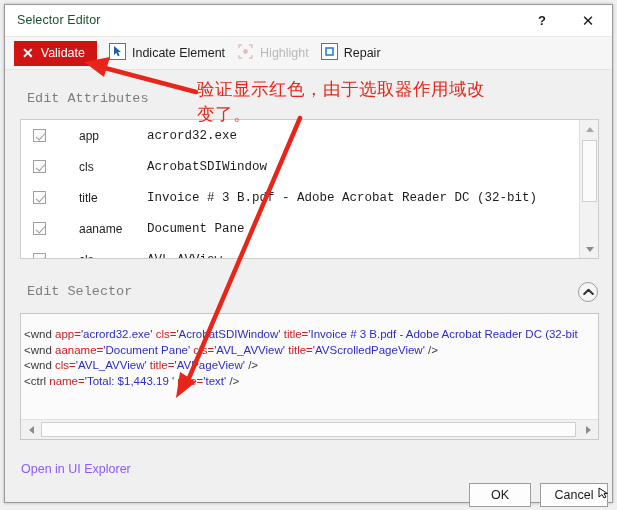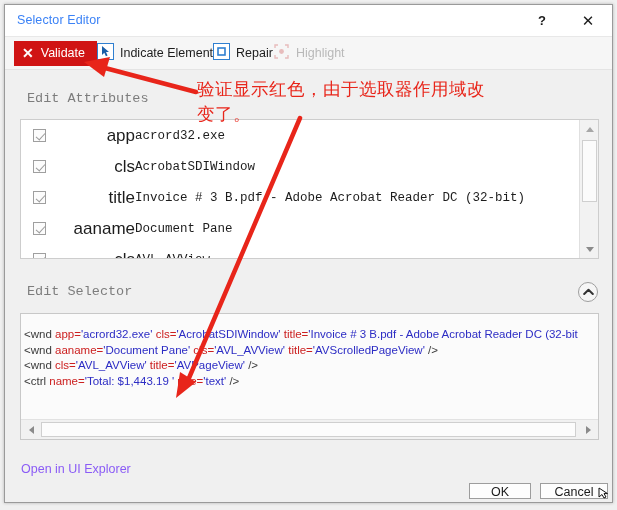--- a/index.html
+++ b/index.html
@@ -30,21 +30,21 @@
   .titlebar {
     position: relative;
     height: 32px;
     background: #ffffff;
     border-bottom: 1px solid #e8e8e8;
   }
   .title-text {
     position: absolute;
     left: 12px; top: 8px;
     font-size: 12.5px;
-    color: #3b82f6;
+    color: #14532d;
     letter-spacing: 0.1px;
   }
   .tb-btn {
     position: absolute;
     top: 0;
     width: 44px; height: 31px;
     display: flex; align-items: center; justify-content: center;
     color: #1a1a1a;
     cursor: default;
   }
@@ -72,21 +72,21 @@
     font-family: "Liberation Sans", sans-serif;
     cursor: pointer;
   }
   .validate-x {
     font-size: 14px; font-weight: bold;
     margin-right: 7px; line-height: 1;
   }
   .tool-item {
     display: flex; align-items: center;
     height: 25px;
-    margin-left: 0;
+    margin-left: 12px;
     font-size: 12.5px;
     color: #1d1d1d;
     cursor: pointer;
     white-space: nowrap;
   }
   .tool-item.disabled { color: #b9b9b9; cursor: default; }
   .tool-ico { margin-right: 6px; display: block; flex: none; }
 
   
   .section-head {
@@ -139,25 +139,24 @@
     content: "";
     position: absolute;
     left: 3.5px; top: 0.5px;
     width: 4px; height: 8px;
     border: solid #9b9b9b;
     border-width: 0 1.6px 1.6px 0;
     transform: rotate(42deg);
   }
   .attr-key {
     width: 68px;
-    margin-left: 21px;
-    font-size: 17px;
+    margin-left: 33px;
+    font-size: 12px;
     color: #1d1d1d;
     flex: none;
-    text-align: right;
   }
   .attr-val {
     font-size: 12.5px;
     color: #1d1d1d;
     white-space: nowrap;
     font-family: Liberation Mono, monospace;
   }
 
   
   .vscroll {
@@ -245,21 +244,21 @@
   .ui-link {
     position: absolute;
     left: 16px; top: 457px;
     font-size: 12.5px;
     color: #8b5cf6;
     cursor: pointer;
   }
   .btn {
     position: absolute;
     top: 478px;
-    width: 62px; height: 16px;
+    width: 62px; height: 24px;
     background: #fdfdfd;
     border: 1px solid #9d9d9d;
     font-size: 12.5px;
     color: #1a1a1a;
     font-family: "Liberation Sans", sans-serif;
     cursor: pointer;
   }
   .btn-ok { left: 464px; }
   .btn-cancel { left: 535px; width: 68px; }
 
@@ -309,39 +308,39 @@
       <div class="tool-item">
         <span class="tool-ico">
           <svg width="17" height="17" viewBox="0 0 17 17">
             <rect x="0.5" y="0.5" width="16" height="16" fill="#ffffff" stroke="#2f7fd0" stroke-width="1"></rect>
             <path d="M5 3 L5 12 L7.3 9.7 L8.9 13.2 L10.6 12.4 L9 9 L12 9 Z" fill="#1b5fa8"></path>
           </svg>
         </span>
         <span>Indicate Element</span>
       </div>
 
+      <div class="tool-item disabled">
+        <span class="tool-ico">
+          <svg width="17" height="17" viewBox="0 0 17 17">
+            <path d="M2 5 L2 2 L5 2 M12 2 L15 2 L15 5 M15 12 L15 15 L12 15 M5 15 L2 15 L2 12" fill="none" stroke="#e7bcbc" stroke-width="1.4"></path>
+            <circle cx="8.5" cy="8.5" r="2.4" fill="#e7bcbc"></circle>
+          </svg>
+        </span>
+        <span>Highlight</span>
+      </div>
+
       <div class="tool-item">
         <span class="tool-ico">
           <svg width="17" height="17" viewBox="0 0 17 17">
             <rect x="0.5" y="0.5" width="16" height="16" fill="#ffffff" stroke="#2f7fd0" stroke-width="1"></rect>
             <rect x="5" y="5" width="7" height="7" fill="none" stroke="#2f7fd0" stroke-width="1.6"></rect>
           </svg>
         </span>
         <span>Repair</span>
       </div>
-
-      <div class="tool-item disabled">
-        <span class="tool-ico">
-          <svg width="17" height="17" viewBox="0 0 17 17">
-            <path d="M2 5 L2 2 L5 2 M12 2 L15 2 L15 5 M15 12 L15 15 L12 15 M5 15 L2 15 L2 12" fill="none" stroke="#e7bcbc" stroke-width="1.4"></path>
-            <circle cx="8.5" cy="8.5" r="2.4" fill="#e7bcbc"></circle>
-          </svg>
-        </span>
-        <span>Highlight</span>
-      </div>
     </div>
 
     <div class="section-head" style="position:absolute; left:0; top:82px; height:24px; line-height:24px;">Edit Attributes</div>
 
     <div class="attrs-wrap">
       <div class="attr-rows">
 
         <div class="attr-row">
           <span class="cbox"></span>
           <span class="attr-key">app</span>

